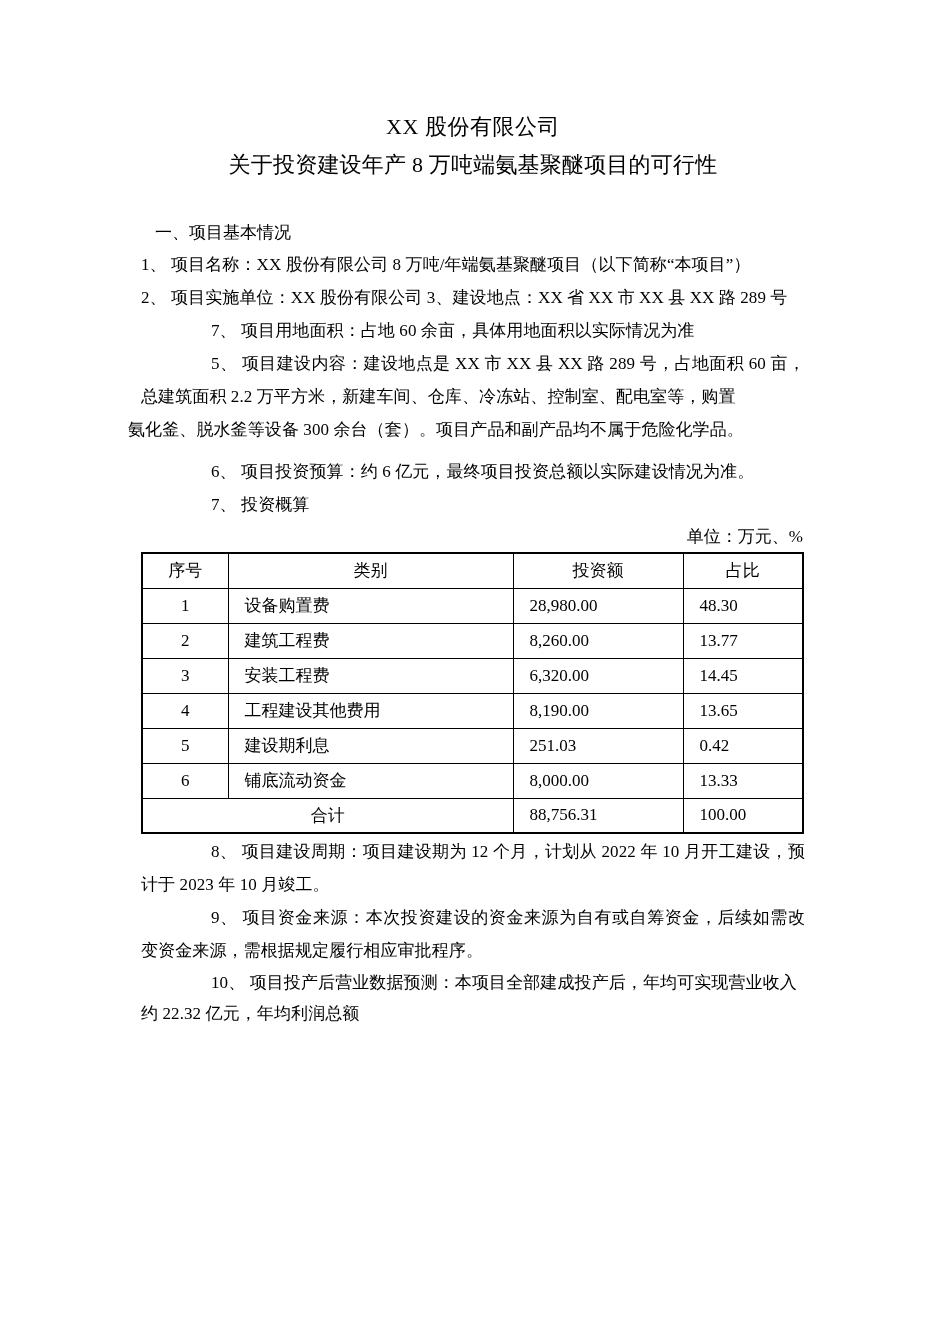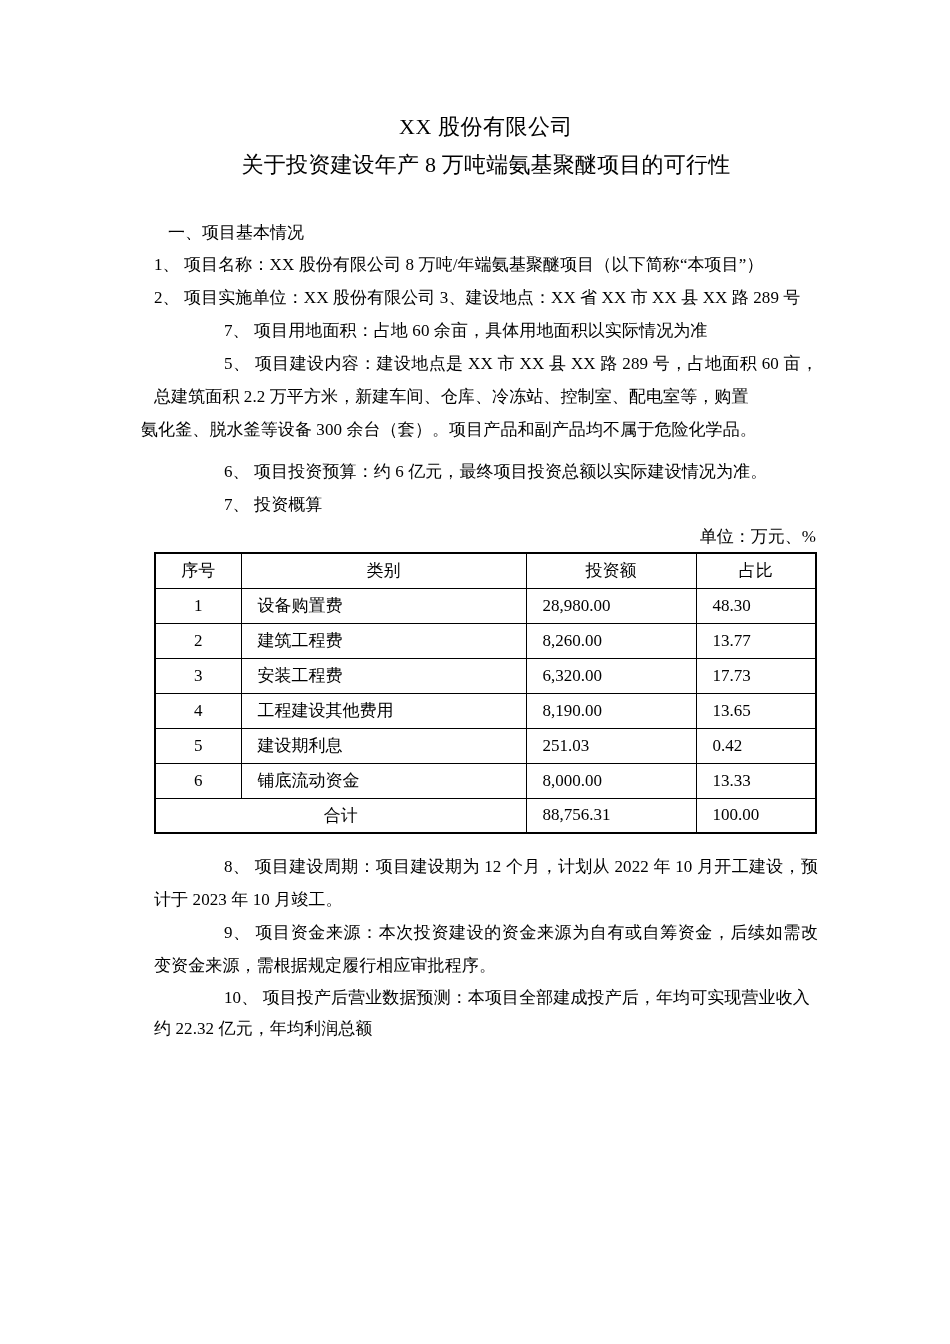--- a/index.html
+++ b/index.html
@@ -14,21 +14,21 @@
   .page {
     position: relative;
     width: 950px;
     height: 1344px;
     background: #ffffff;
     overflow: hidden;
     box-sizing: border-box;
   }
   .doc-body {
     position: absolute;
-    left: 154px;
+    left: 141px;
     top: 0;
     width: 664px;
   }
 
   
   .title-block {
     margin-top: 108px;
     text-align: center;
   }
   .title-line {
@@ -94,21 +94,21 @@
   col.c-no    { width: 86px; }
   col.c-cat   { width: 285px; }
   col.c-amt   { width: 170px; }
   col.c-pct   { width: 120px; }
 
   td.ctr { text-align: center; }
   td.lft { text-align: left; padding-left: 12px; }
   td.rgt { text-align: left; padding-right: 12px; }
 
   
-  .after-table { margin-top: 16px; }
+  .after-table { margin-top: 1px; }
   p.tight {
     line-height: 31px;
   }
 </style>
 </head>
 <body>
 
 <div class="page">
   <div class="doc-body">
 
@@ -154,21 +154,21 @@
         <tr>
           <td class="ctr">2</td>
           <td class="lft">建筑工程费</td>
           <td class="rgt">8,260.00</td>
           <td class="rgt">13.77</td>
         </tr>
         <tr>
           <td class="ctr">3</td>
           <td class="lft">安装工程费</td>
           <td class="rgt">6,320.00</td>
-          <td class="rgt">17.73</td>
+          <td class="rgt">14.45</td>
         </tr>
         <tr>
           <td class="ctr">4</td>
           <td class="lft">工程建设其他费用</td>
           <td class="rgt">8,190.00</td>
           <td class="rgt">13.65</td>
         </tr>
         <tr>
           <td class="ctr">5</td>
           <td class="lft">建设期利息</td>

